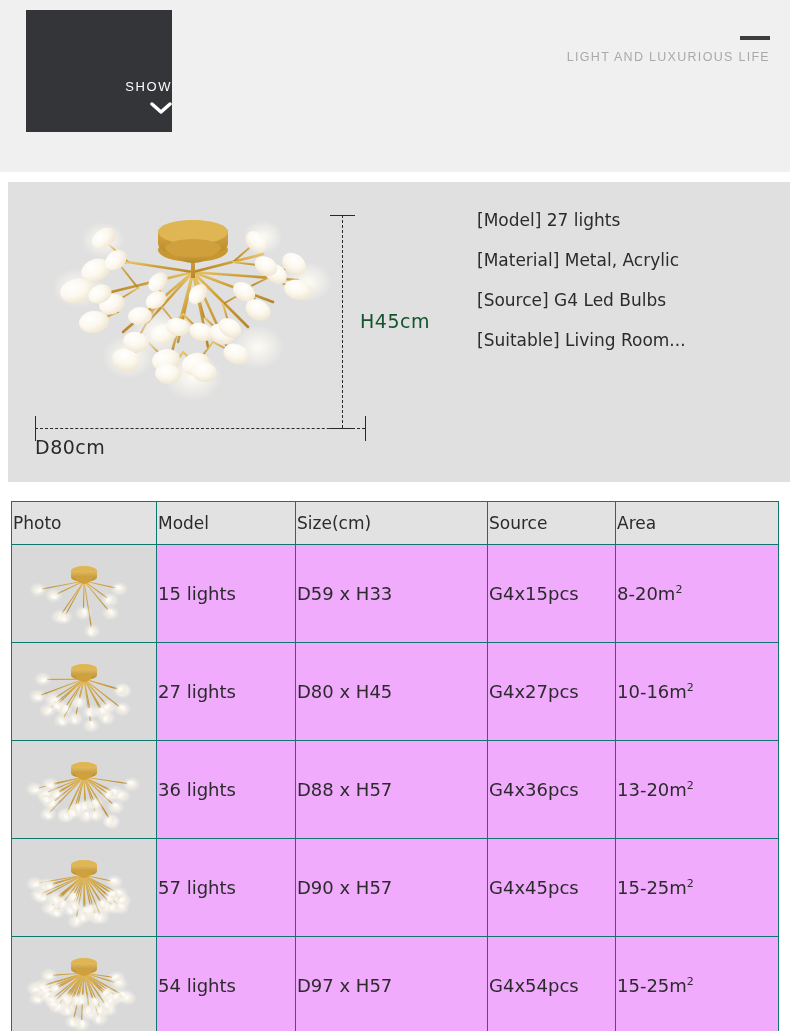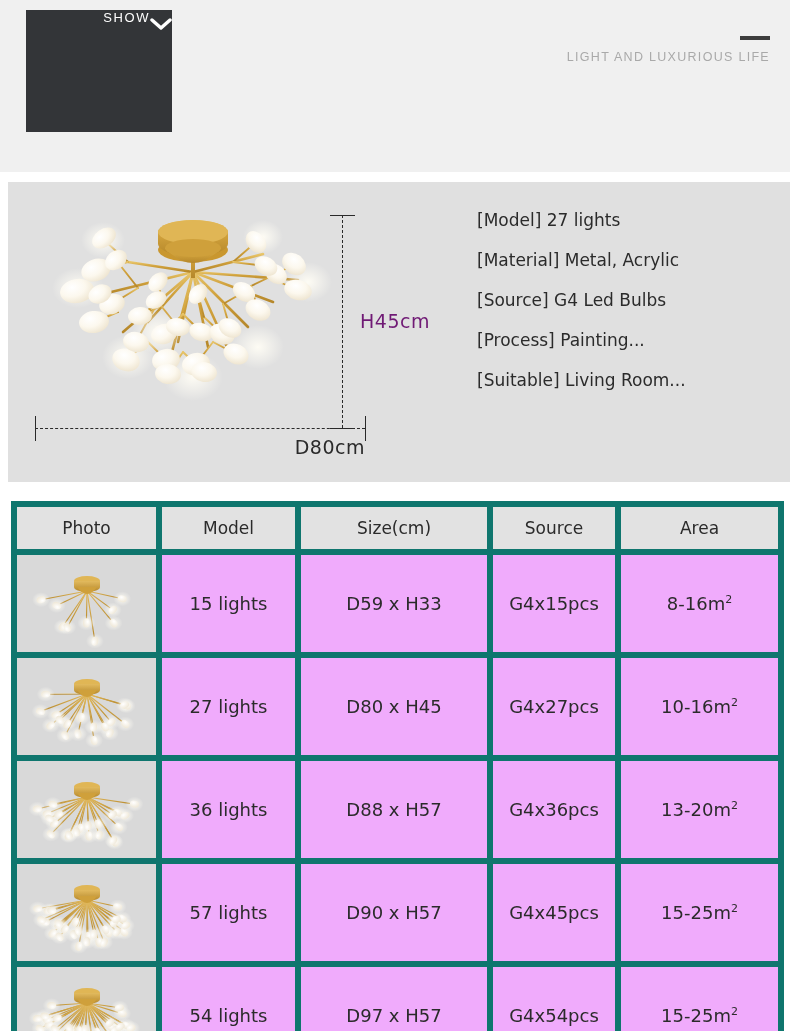--- a/index.html
+++ b/index.html
@@ -21,22 +21,22 @@
     left: 0; top: 0;
     width: 790px; height: 172px;
     background: #f0f0f0;
   }
   .show-block {
     position: absolute;
     left: 26px; top: 10px;
     width: 146px; height: 122px;
     background: #333538;
     display: flex;
-    flex-direction: row;
-    align-items: flex-start;
+    flex-direction: column;
+    align-items: flex-end;
     justify-content: flex-end;
     padding-bottom: 14px;
     box-sizing: border-box;
   }
   .show-label {
     color: #ffffff;
     font-size: 13px;
     letter-spacing: 1.6px;
     font-family: "Liberation Sans", sans-serif;
   }
@@ -110,31 +110,31 @@
     width: 0; height: 25px;
     border-left: 1.5px solid #2a2a2a;
   }
   .dim-h-cap-left { left: 27px; }
   .dim-h-cap-right { left: 357px; }
 
   .dim-label-h {
     position: absolute;
     left: 27px; top: 254px;
     width: 330px;
-    text-align: right;
+    text-align: left;
     font-size: 19px;
     color: #2a2a2a;
     font-family: "DejaVu Sans", sans-serif;
     letter-spacing: 0.5px;
   }
   .dim-label-v {
     position: absolute;
     left: 352px; top: 128px;
     font-size: 19px;
-    color: #701a75;
+    color: #14532d;
     font-family: "DejaVu Sans", sans-serif;
     letter-spacing: 0.5px;
   }
 
   
   .spec-list {
     position: absolute;
     left: 469px; top: 18px;
     width: 310px;
   }
@@ -152,22 +152,22 @@
 
   
   .spec-table {
     position: absolute;
     left: 11px; top: 501px;
     width: 768px;
     border-collapse: collapse;
     table-layout: fixed;
   }
   .spec-table th, .spec-table td {
-    border: 6px solid #0f766e;
-    text-align: center;
+    border: 1px solid #0f766e;
+    text-align: left;
     vertical-align: middle;
     font-weight: normal;
     font-family: "DejaVu Sans", sans-serif;
     color: #2b2b2b;
   }
   .spec-table th {
     background: #e2e2e2;
     height: 40px;
     font-size: 17px;
   }
@@ -347,24 +347,20 @@
       <span>[Model]</span>
       <span>27 lights</span>
     </div>
     <div class="spec-row">
       <span>[Material]</span>
       <span>Metal, Acrylic</span>
     </div>
     <div class="spec-row">
       <span>[Source]</span>
       <span>G4 Led Bulbs</span>
-    </div>
-    <div class="spec-row">
-      <span>[Process]</span>
-      <span>Painting...</span>
     </div>
     <div class="spec-row">
       <span>[Suitable]</span>
       <span>Living Room...</span>
     </div>
   </div>
 
 </div>
 
 <table class="spec-table">
@@ -433,21 +429,21 @@
             <ellipse cx="24.1" cy="42.7" rx="4.6" ry="3.4" transform="rotate(165 24.1 42.7)" fill="url(#tb1)"></ellipse>
             <ellipse cx="39.8" cy="48.5" rx="4.6" ry="3.4" transform="rotate(203 39.8 48.5)" fill="url(#tb1)"></ellipse>
             <ellipse cx="50.3" cy="70.3" rx="4.6" ry="3.4" transform="rotate(240 50.3 70.3)" fill="url(#tb1)"></ellipse>
             <ellipse cx="77.9" cy="84.1" rx="4.6" ry="3.4" transform="rotate(278 77.9 84.1)" fill="url(#tb1)"></ellipse>
             <ellipse cx="95.8" cy="52.9" rx="4.6" ry="3.4" transform="rotate(315 95.8 52.9)" fill="url(#tb1)"></ellipse>
           </svg>
         </td>
         <td>15 lights</td>
         <td>D59 x H33</td>
         <td>G4x15pcs</td>
-        <td><span>8-16m</span><sup>2</sup></td>
+        <td><span>8-20m</span><sup>2</sup></td>
       </tr>
       <tr>
         <td class="photo-cell">
           <svg class="thumb-svg" width="140" height="93" viewBox="0 0 140 93">
             <defs>
               <linearGradient id="tgo2" x1="0" y1="0" x2="0" y2="1">
                 <stop offset="0%" stop-color="#e2ba5e"></stop>
                 <stop offset="100%" stop-color="#b5872a"></stop>
               </linearGradient>
               <radialGradient id="tb2" cx="38%" cy="32%" r="70%">

